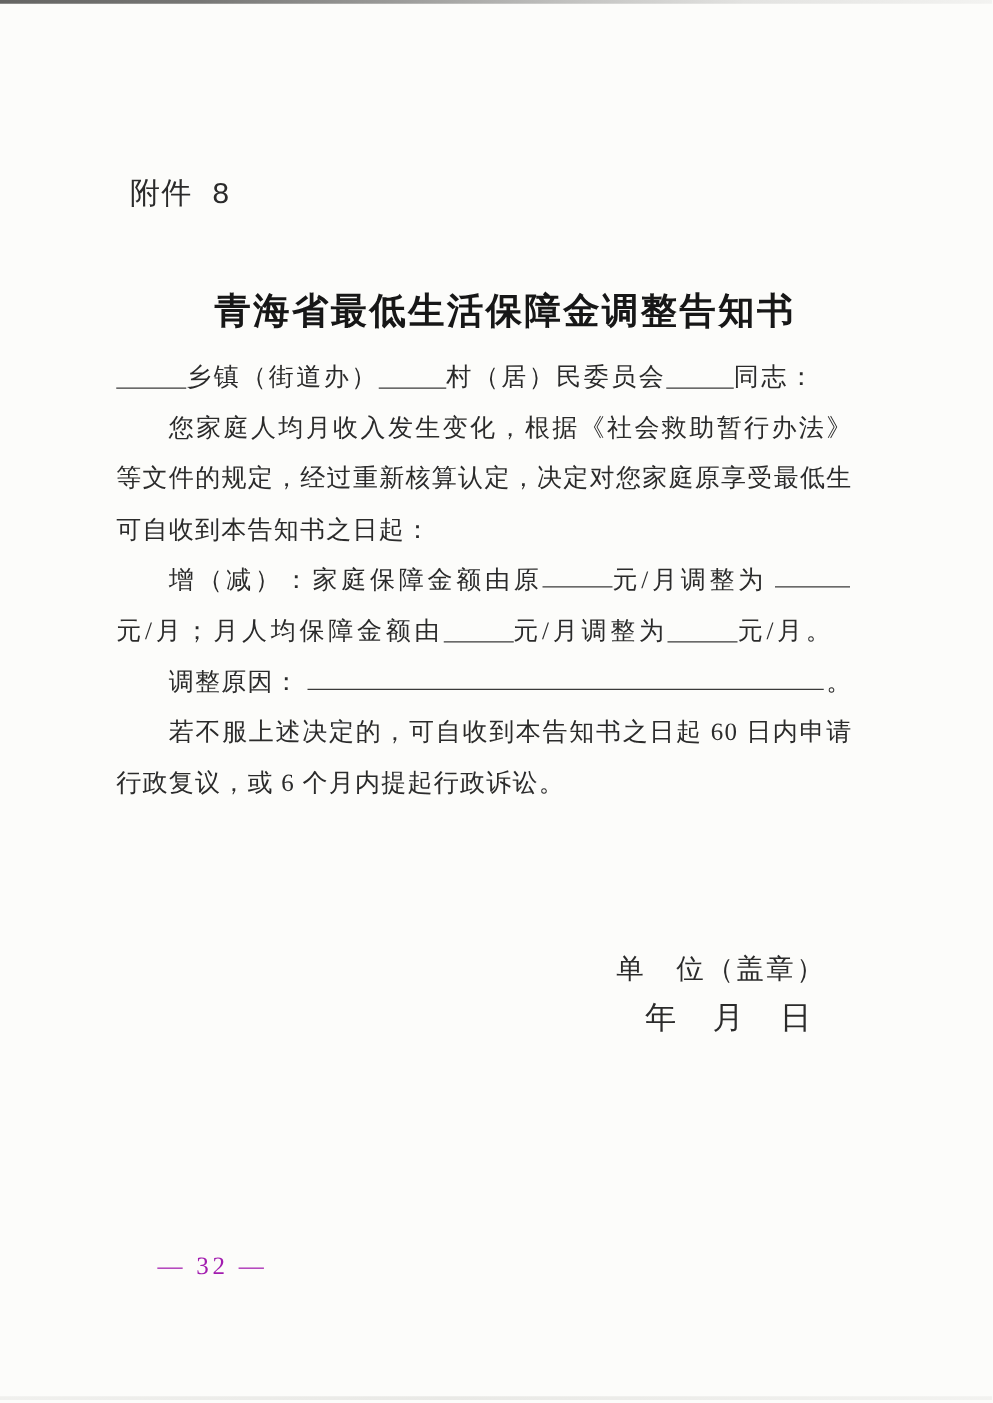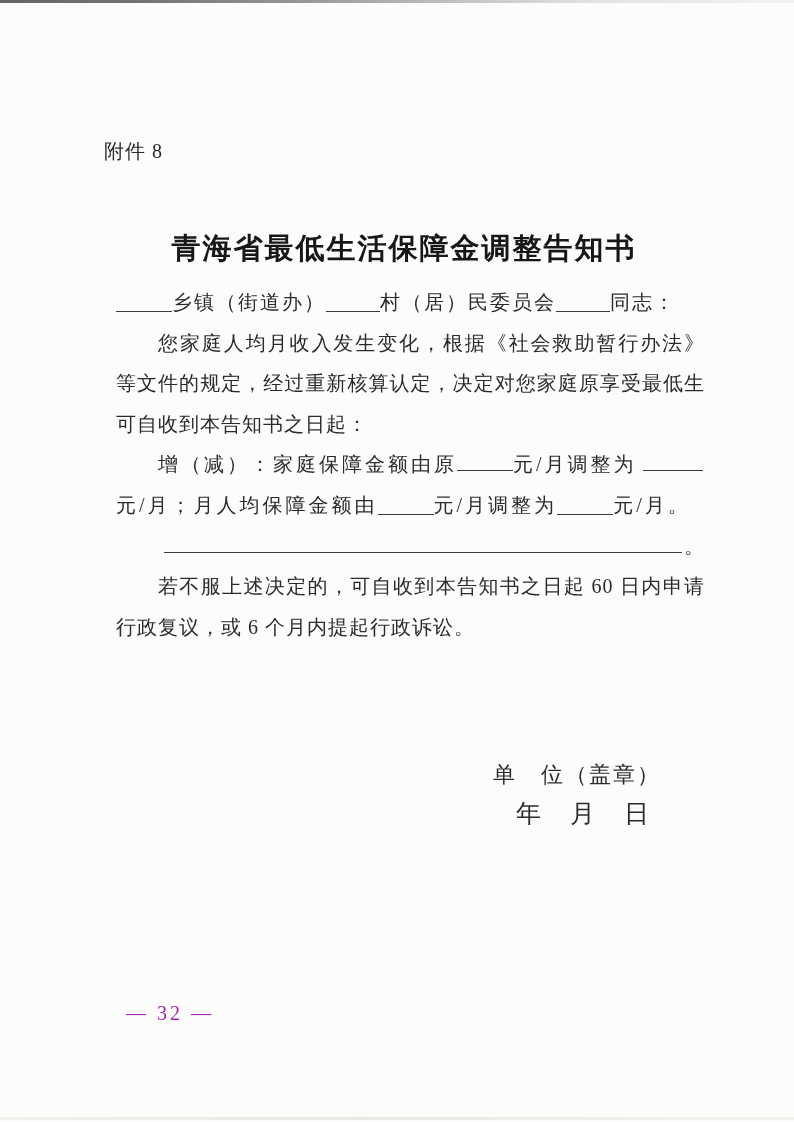--- a/index.html
+++ b/index.html
@@ -10,28 +10,28 @@
   }
   .scan-top{
     position:absolute;top:0;left:0;width:100%;height:3px;
     background:linear-gradient(90deg,#4a4a48 0%,#5f5f5d 20%,#8a8a88 40%,#b9b9b7 58%,#dededc 75%,#f1f1ef 100%);
     opacity:.85;
   }
   .scan-bottom{
     position:absolute;bottom:2px;left:0;width:100%;height:3px;
     background:linear-gradient(90deg,rgba(185,185,180,.18),rgba(205,205,200,.4) 45%,rgba(185,185,180,.15));
   }
-  .attachment{position:absolute;left:104px;top:138px;font-size:20px;letter-spacing:1px;}
+  .attachment{position:absolute;left:104px;top:138px;font-size:24px;letter-spacing:1px;font-family:Liberation Mono, monospace;}
   .title{
     position:absolute;left:0;right:0;top:213px;margin:16px;text-align:center;text-indent:14px;
     font-family:"Liberation Sans","DejaVu Sans",sans-serif;font-weight:700;
     font-size:29px;letter-spacing:2px;color:#171717;
   }
   .content{
-    position:absolute;left:116px;top:282px;width:589px;
+    position:absolute;left:93px;top:282px;width:589px;
     font-size:20px;letter-spacing:1px;line-height:40.6px;
   }
   .line{height:40.6px;white-space:nowrap;}
   .indent{padding-left:42px;}
   .just{text-align:justify;text-align-last:justify;white-space:normal;}
   .sp2{letter-spacing:2px;}
   .sp3{letter-spacing:3px;justify-content:space-between;}
   .flexline{display:flex;align-items:baseline;}
   .blank{
     display:inline-block;width:56px;height:13px;
@@ -69,20 +69,21 @@
       <span class="blank"></span>
       <span>元/月调整为</span>
       <span class="blank grow"></span>
     </div>
 
     <div class="line sp3">
       <span>元/月；月人均保障金额由</span><span class="blank"></span><span>元/月调整为</span><span class="blank"></span><span>元/月。</span>
     </div>
 
     <div class="line indent flexline">
+      <span>调整原因：</span>
       <span class="blank grow"></span>
       <span>。</span>
     </div>
 
     <div class="line indent just">若不服上述决定的，可自收到本告知书之日起 60 日内申请</div>
     <div class="line">行政复议，或 6 个月内提起行政诉讼。</div>
 
   </div>
 
   <div class="sig-unit">单　位（盖章）</div>

